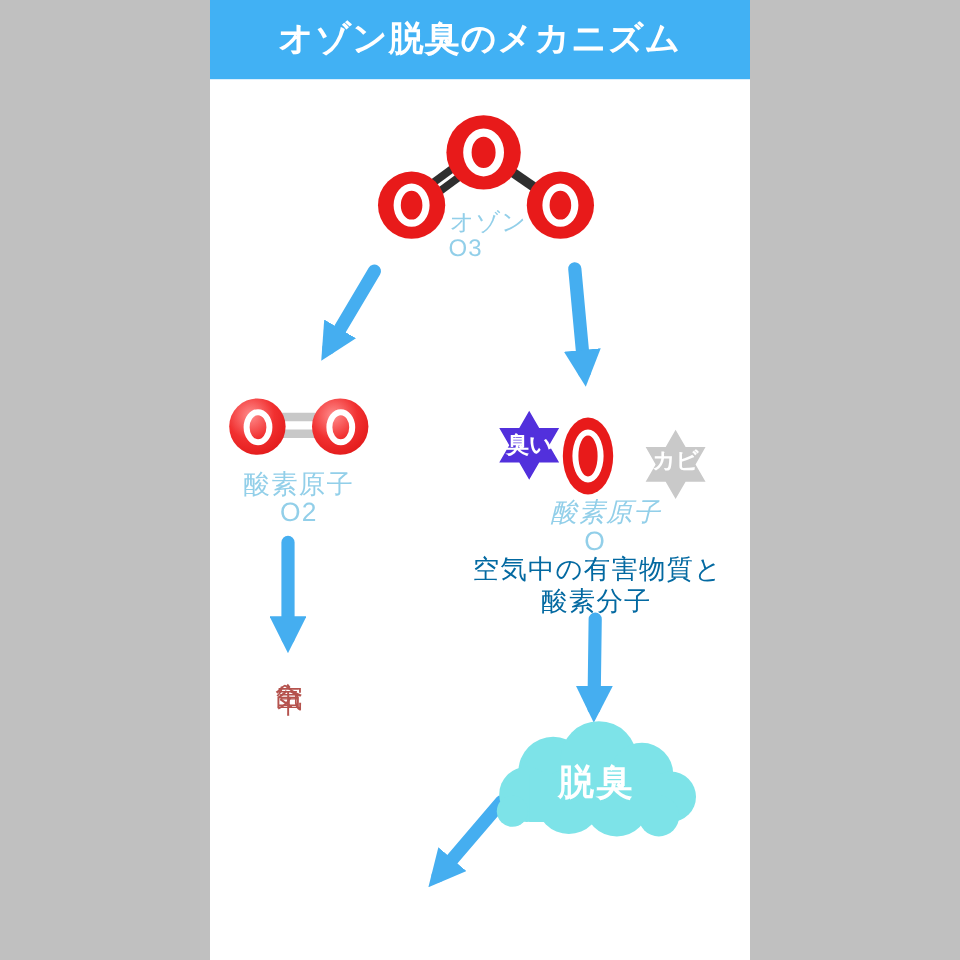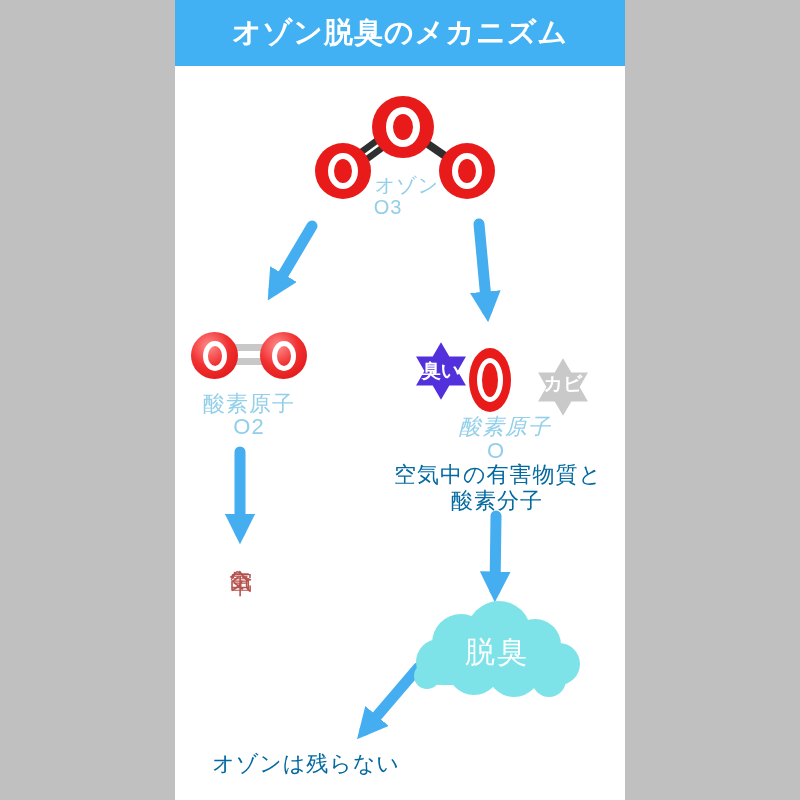--- a/index.html
+++ b/index.html
@@ -34,21 +34,21 @@
   .sphere{
     background:radial-gradient(circle at 38% 30%, #ff8d8d 0%, #f13030 45%, #da0f0f 100%);
   }
   .ring{border:6px solid #ffffff;border-radius:50%;box-sizing:border-box;}
   .bondbar{position:absolute;background:#c8c8c8;border-radius:3px;z-index:1;}
   .star-label{
     position:absolute;color:#ffffff;font-weight:bold;font-size:19px;
     transform:translate(-50%,-50%);z-index:3;white-space:nowrap;
   }
   .cloud-label{
-    position:absolute;color:#ffffff;font-weight:normal;font-size:30px;
+    position:absolute;color:#ffffff;font-weight:bold;font-size:30px;
     letter-spacing:2px;z-index:3;
   }
   svg{display:block;}
   .overlay{position:absolute;left:0;top:0;z-index:1;pointer-events:none;}
 </style>
 </head>
 <body>
 
 <div class="canvas">
   <div class="panel">
@@ -128,16 +128,15 @@
         <circle cx="28" cy="62" r="23"></circle>
         <circle cx="63" cy="68" r="27"></circle>
         <circle cx="103" cy="70" r="27"></circle>
         <circle cx="138" cy="80" r="17"></circle>
         <circle cx="16" cy="76" r="13"></circle>
         <rect x="30" y="45" width="110" height="40"></rect>
       </g>
     </svg>
     <div class="cloud-label ctr" style="left:322px;top:632px;">脱臭</div>
 
-    <div class="abs ctr t-pink jp22" style="left:131px;top:749px;">オゾンは残らない</div>
 
   </div>
 </div>
 
 </body></html>

